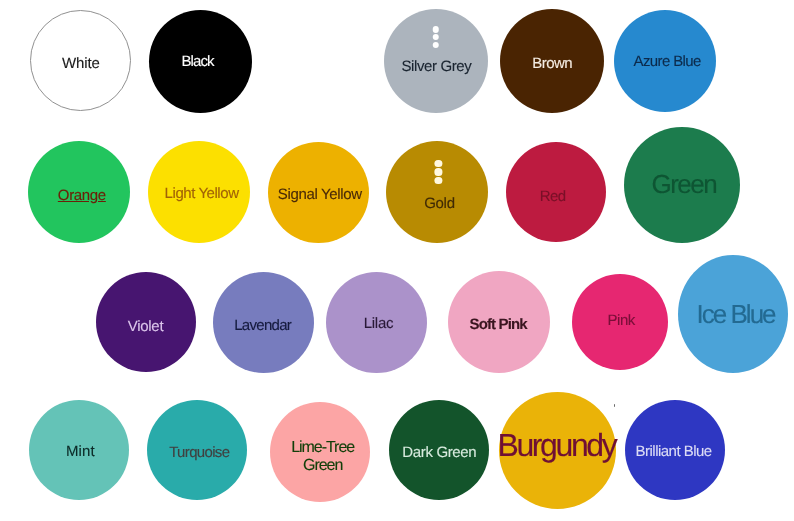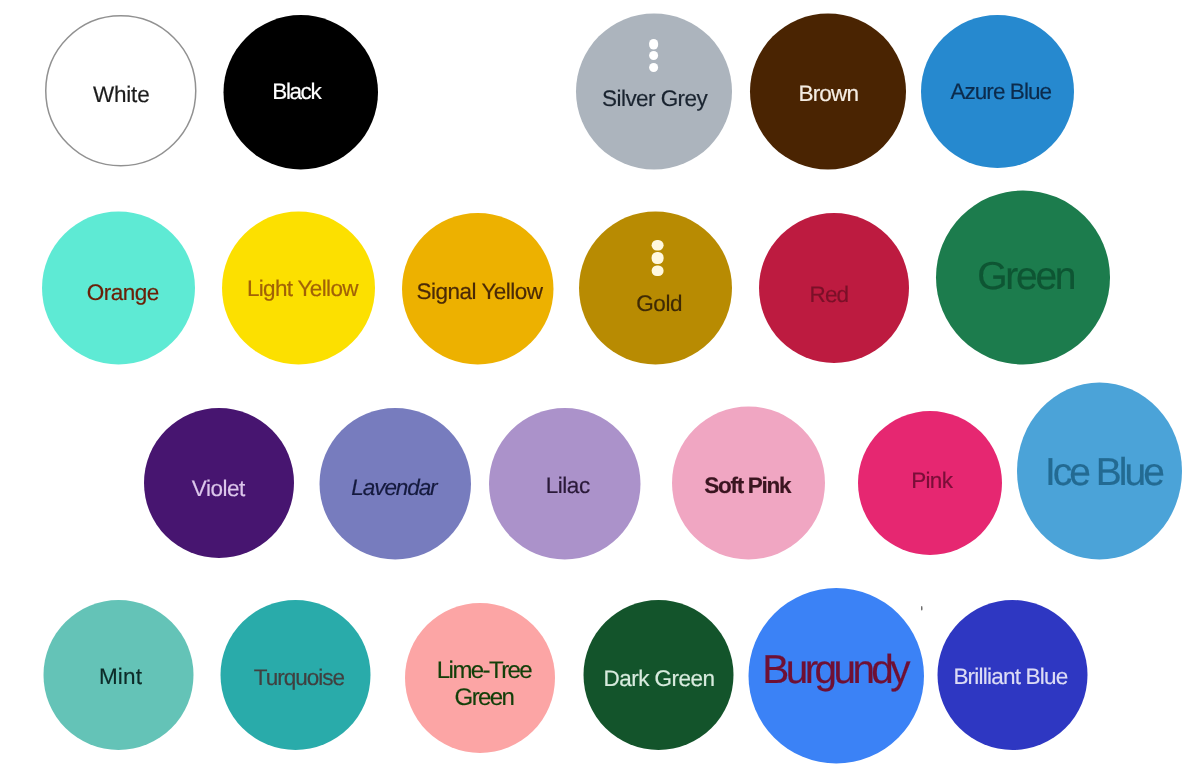--- a/index.html
+++ b/index.html
@@ -42,21 +42,21 @@
         <span class="dot" style="background: rgb(255, 255, 255); width: 6.5px; height: 6.5px; margin-bottom: 1.3px;"></span>
       </span>
       <span class="swatch-label" style="transform: translate(0.6px, 5.8px); letter-spacing: -0.38px; margin-right: 0.38px;">Silver Grey</span>
     </div>
   <div class="swatch" style="left: 500px; top: 9px; width: 104px; height: 104px; background: rgb(74, 36, 2); color: rgb(245, 237, 227); font-size: 15px;">
       <span class="swatch-label" style="transform: translate(0.5px, 2.5px); letter-spacing: -0.55px; margin-right: 0.55px;">Brown</span>
     </div>
   <div class="swatch" style="left: 614px; top: 10px; width: 102px; height: 102px; background: rgb(38, 137, 207); color: rgb(12, 43, 76); font-size: 15px;">
       <span class="swatch-label" style="transform: translate(2.5px, 0.7px); letter-spacing: -0.62px; margin-right: 0.62px;">Azure Blue</span>
     </div>
-  <div class="swatch" style="left: 28px; top: 141px; width: 102px; height: 102px; background: #5eead4; color: rgb(107, 32, 8); font-size: 15px;">
+  <div class="swatch" style="left: 28px; top: 141px; width: 102px; height: 102px; background: #22c55e; color: rgb(107, 32, 8); font-size: 15px; text-decoration: underline;">
       <span class="swatch-label" style="transform: translate(3px, 4px); letter-spacing: -0.34px; margin-right: 0.34px;">Orange</span>
     </div>
   <div class="swatch" style="left: 148px; top: 141px; width: 102px; height: 102px; background: rgb(252, 224, 0); color: #a16207; font-size: 15px;">
       <span class="swatch-label" style="transform: translate(2.8px, 1.5px); letter-spacing: -0.44px; margin-right: 0.44px;">Light Yellow</span>
     </div>
   <div class="swatch" style="left: 267.5px; top: 141.5px; width: 101px; height: 101px; background: rgb(237, 177, 0); color: rgb(74, 42, 7); font-size: 15px;">
       <span class="swatch-label" style="transform: translate(1.9px, 3px); letter-spacing: -0.34px; margin-right: 0.34px;">Signal Yellow</span>
     </div>
   <div class="swatch" style="left: 386px; top: 141px; width: 102px; height: 102px; background: rgb(184, 139, 2); color: rgb(63, 42, 5); font-size: 15px;">
       <span class="dots" style="top: 19.2px; left: 52.4px;">
@@ -68,21 +68,21 @@
     </div>
   <div class="swatch" style="left: 505.5px; top: 142px; width: 100px; height: 100px; background: rgb(189, 27, 64); color: rgb(122, 16, 40); font-size: 15px;">
       <span class="swatch-label" style="transform: translate(-2.6px, 5.2px); letter-spacing: -0.6px; margin-right: 0.6px;">Red</span>
     </div>
   <div class="swatch" style="left: 624px; top: 127px; width: 116px; height: 116px; background: rgb(28, 124, 77); color: rgb(14, 85, 51); font-size: 26px;">
       <span class="swatch-label" style="transform: translate(2.6px, -0.2px); letter-spacing: -1.55px; margin-right: 1.55px;">Green</span>
     </div>
   <div class="swatch" style="left: 96px; top: 272px; width: 100px; height: 100px; background: rgb(71, 21, 112); color: rgb(220, 198, 235); font-size: 15px;">
       <span class="swatch-label" style="transform: translate(-0.3px, 4.6px); letter-spacing: -0.3px; margin-right: 0.3px;">Violet</span>
     </div>
-  <div class="swatch" style="left: 212.5px; top: 271.5px; width: 101px; height: 101px; background: rgb(119, 124, 190); color: rgb(21, 26, 62); font-size: 15px; font-style: italic;">
+  <div class="swatch" style="left: 212.5px; top: 271.5px; width: 101px; height: 101px; background: rgb(119, 124, 190); color: rgb(21, 26, 62); font-size: 15px;">
       <span class="swatch-label" style="transform: translate(0px, 4px); letter-spacing: -0.72px; margin-right: 0.72px;">Lavendar</span>
     </div>
   <div class="swatch" style="left: 325.5px; top: 271.5px; width: 101px; height: 101px; background: rgb(171, 146, 202); color: rgb(42, 25, 56); font-size: 15px;">
       <span class="swatch-label" style="transform: translate(2.6px, 2.4px); letter-spacing: -0.3px; margin-right: 0.3px;">Lilac</span>
     </div>
   <div class="swatch" style="left: 448px; top: 271px; width: 102px; height: 102px; background: rgb(240, 166, 194); color: rgb(58, 21, 32); font-size: 15px;">
       <span class="swatch-label" style="transform: translate(-0.4px, 2.6px); letter-spacing: -0.85px; margin-right: 0.85px; font-weight: bold;">Soft Pink</span>
     </div>
   <div class="swatch" style="left: 572px; top: 274px; width: 96px; height: 96px; background: rgb(230, 39, 113); color: rgb(122, 14, 56); font-size: 15px;">
       <span class="swatch-label" style="transform: translate(1.4px, -1px); letter-spacing: -0.45px; margin-right: 0.45px;">Pink</span>
@@ -96,20 +96,20 @@
   <div class="swatch" style="left: 147px; top: 400px; width: 100px; height: 100px; background: rgb(41, 171, 170); color: #404040; font-size: 15px;">
       <span class="swatch-label" style="transform: translate(2.6px, 2.5px); letter-spacing: -0.66px; margin-right: 0.66px;">Turquoise</span>
     </div>
   <div class="swatch" style="left: 270px; top: 402px; width: 100px; height: 100px; background: #fca5a5; color: rgb(18, 63, 9); font-size: 16px;">
       <span class="swatch-label" style="transform: translate(3.2px, 5.3px); letter-spacing: -1.05px; margin-right: 1.05px;">Lime-Tree
 Green</span>
     </div>
   <div class="swatch" style="left: 388.5px; top: 400px; width: 100px; height: 100px; background: rgb(19, 84, 43); color: rgb(216, 235, 222); font-size: 15px;">
       <span class="swatch-label" style="transform: translate(1px, 3px); letter-spacing: -0.35px; margin-right: 0.35px;">Dark Green</span>
     </div>
-  <div class="swatch" style="left: 498.5px; top: 391.5px; width: 117px; height: 117px; background: #3b82f6; color: rgb(111, 16, 52); font-size: 27px;">
+  <div class="swatch" style="left: 498.5px; top: 391.5px; width: 117px; height: 117px; background: #eab308; color: rgb(111, 16, 52); font-size: 32px;">
       <span class="swatch-label" style="transform: translate(0.6px, -4px); letter-spacing: -2.4px; margin-right: 2.4px;">Burgundy</span>
     </div>
   <div class="swatch" style="left: 624.5px; top: 400px; width: 100px; height: 100px; background: rgb(46, 55, 194); color: rgb(220, 220, 245); font-size: 15px;">
       <span class="swatch-label" style="transform: translate(-0.6px, 2px); letter-spacing: -0.52px; margin-right: 0.52px; text-align: right;">Brilliant Blue</span>
     </div>
   <span class="speck" style="left: 614px; top: 404px; width: 1px; height: 3px; background: rgb(107, 107, 107);"></span>
 </div>
 
 </body></html>

